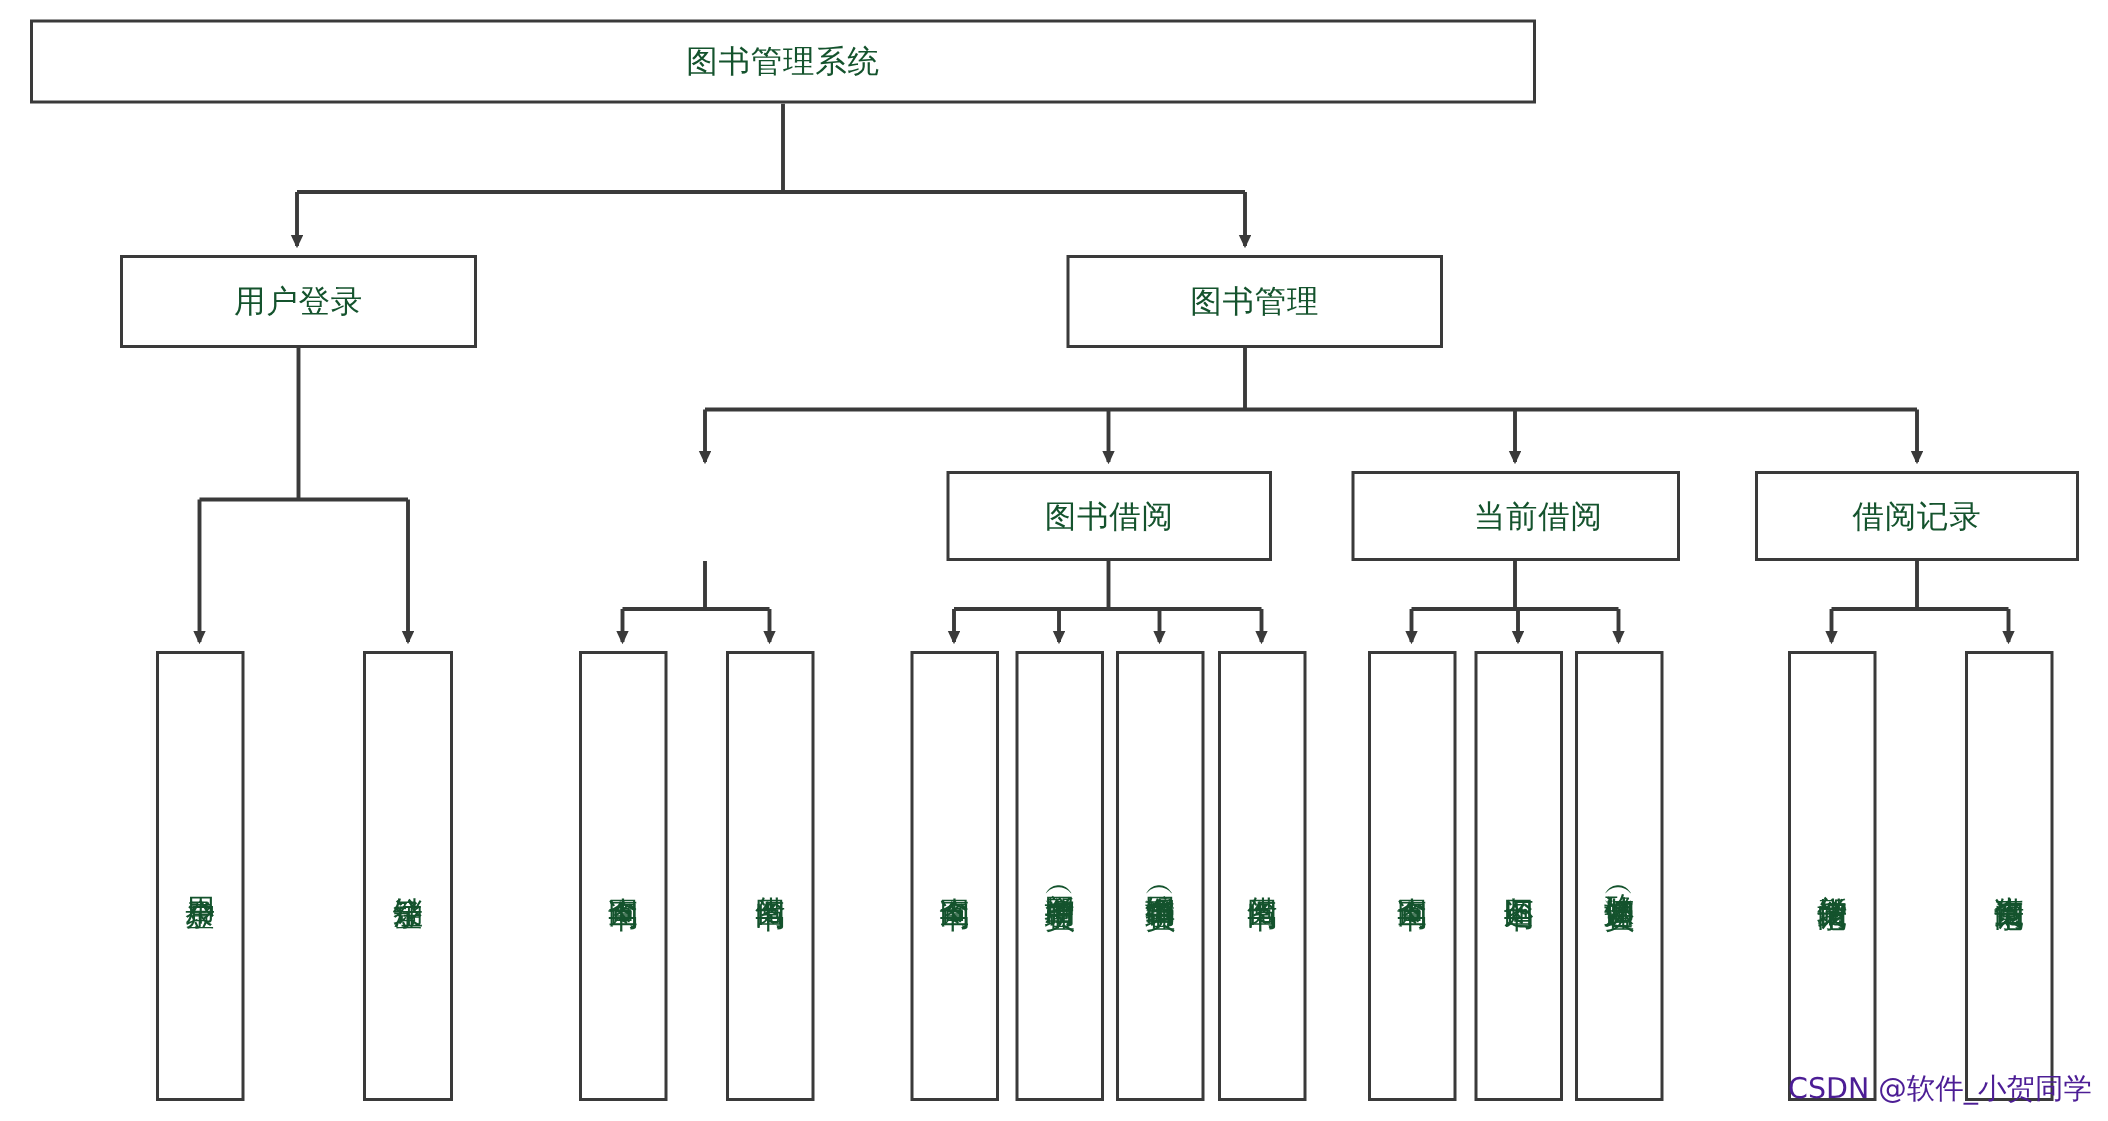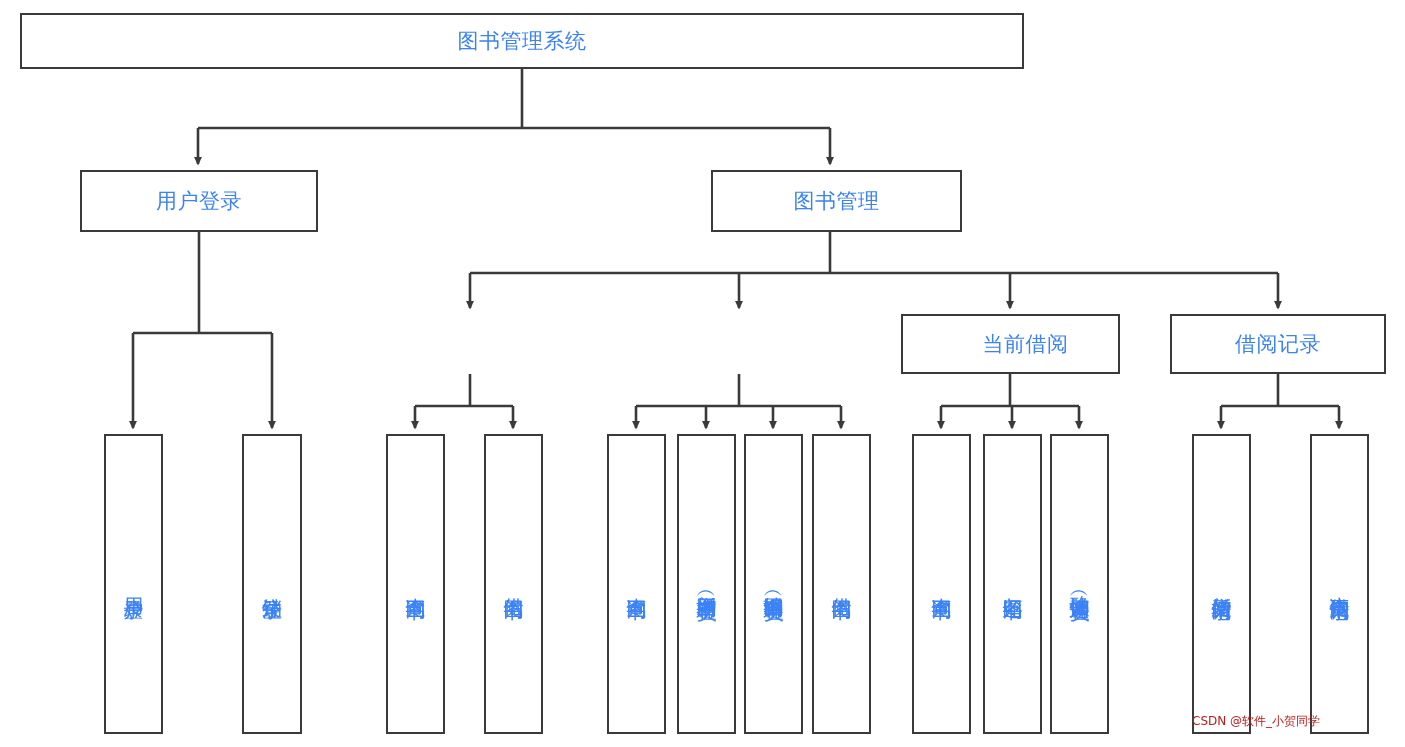--- a/index.html
+++ b/index.html
@@ -32,43 +32,43 @@
     display: flex;
     align-items: center;
     justify-content: center;
     color: #262626;
   }
   .node-label {
     font-size: 21px;
     line-height: 1.15;
     letter-spacing: 0.5px;
     white-space: nowrap;
-    color: #3b82f6;
+    color: #14532d;
   }
   .node.leaf {
     padding: 6px 2px;
     align-items: center;
     justify-content: center;
   }
   .node.leaf .node-label {
     writing-mode: vertical-rl;
     text-orientation: upright;
     font-size: 20px;
     line-height: 1.25;
     letter-spacing: 1px;
     white-space: normal;
     max-height: 100%;
     text-align: center;
   }
   #watermark {
     position: absolute;
     left: 1192px;
     top: 713px;
-    font-size: 12px;
-    color: #b91c1c;
+    font-size: 19px;
+    color: #4c1d95;
     white-space: nowrap;
     pointer-events: none;
   }
 </style>
 </head>
 <body>
 
 <div id="diagram-root">
 
   <svg id="diagram-svg" viewBox="0 0 1405 747" xmlns="http://www.w3.org/2000/svg">
@@ -125,20 +125,23 @@
     <span class="node-label">图书管理系统</span>
   </div>
 
   <div class="node" style="left:80px; top:170px; width:238px; height:62px;">
     <span class="node-label">用户登录</span>
   </div>
   <div class="node" style="left:711px; top:170px; width:251px; height:62px;">
     <span class="node-label">图书管理</span>
   </div>
 
+  <div class="node" style="left:631px; top:314px; width:217px; height:60px;">
+    <span class="node-label">图书借阅</span>
+  </div>
   <div class="node" style="left:901px; top:314px; width:219px; height:60px;padding-left:30px;">
     <span class="node-label">当前借阅</span>
   </div>
   <div class="node" style="left:1170px; top:314px; width:216px; height:60px;text-align:center;">
     <span class="node-label">借阅记录</span>
   </div>
 
   <div class="node leaf" style="left:104px; top:434px; width:59px; height:300px;">
     <span class="node-label">用户登录</span>
   </div>

